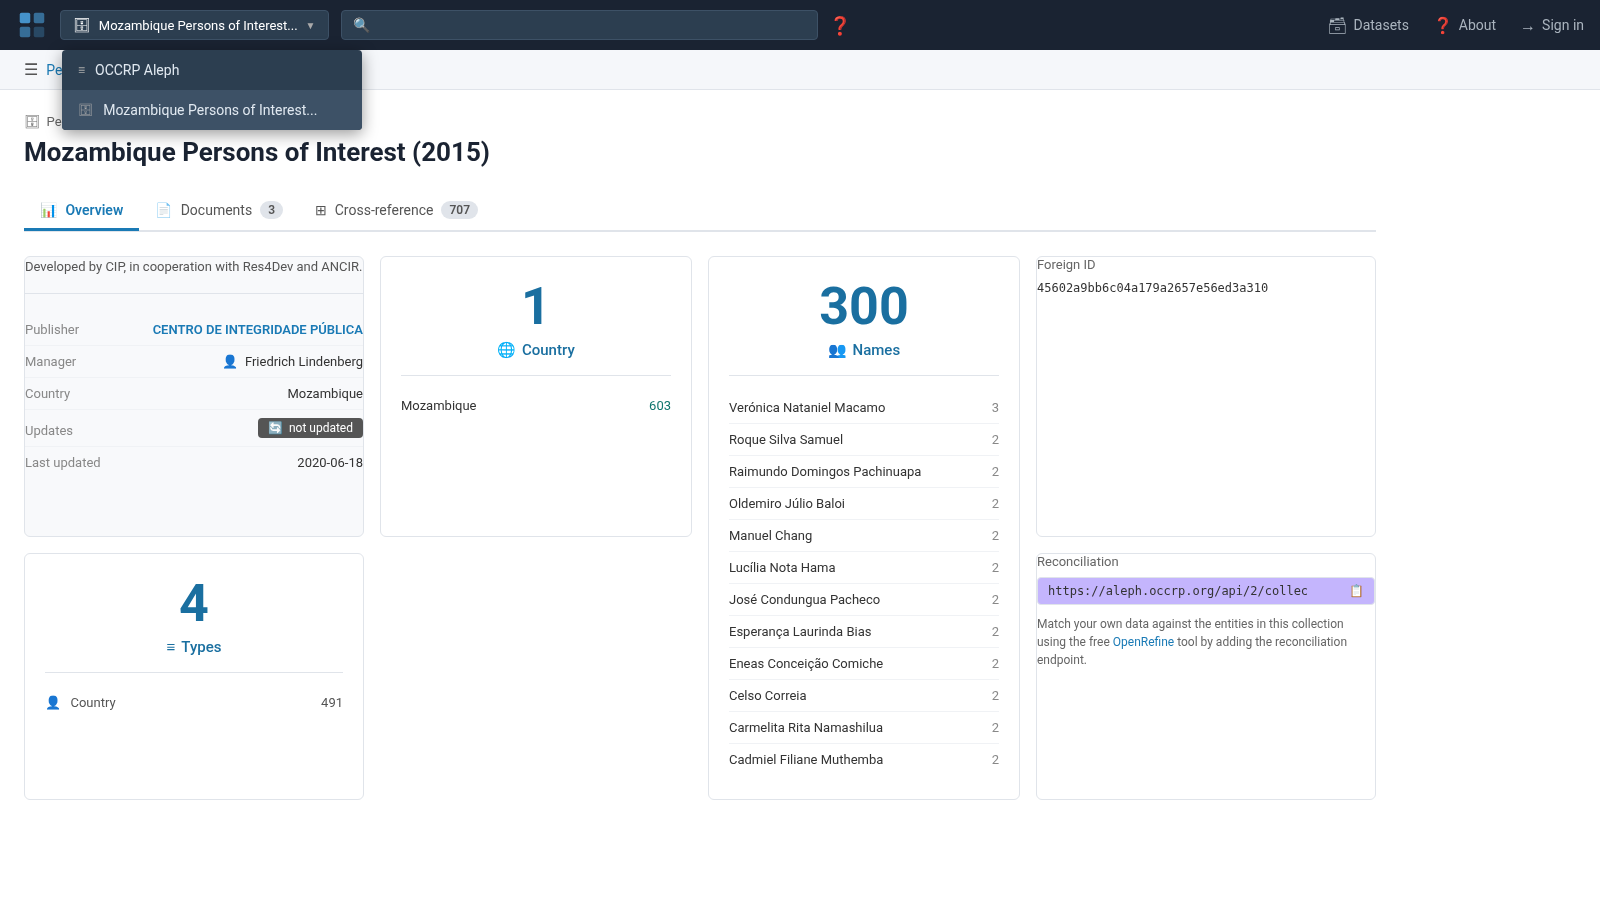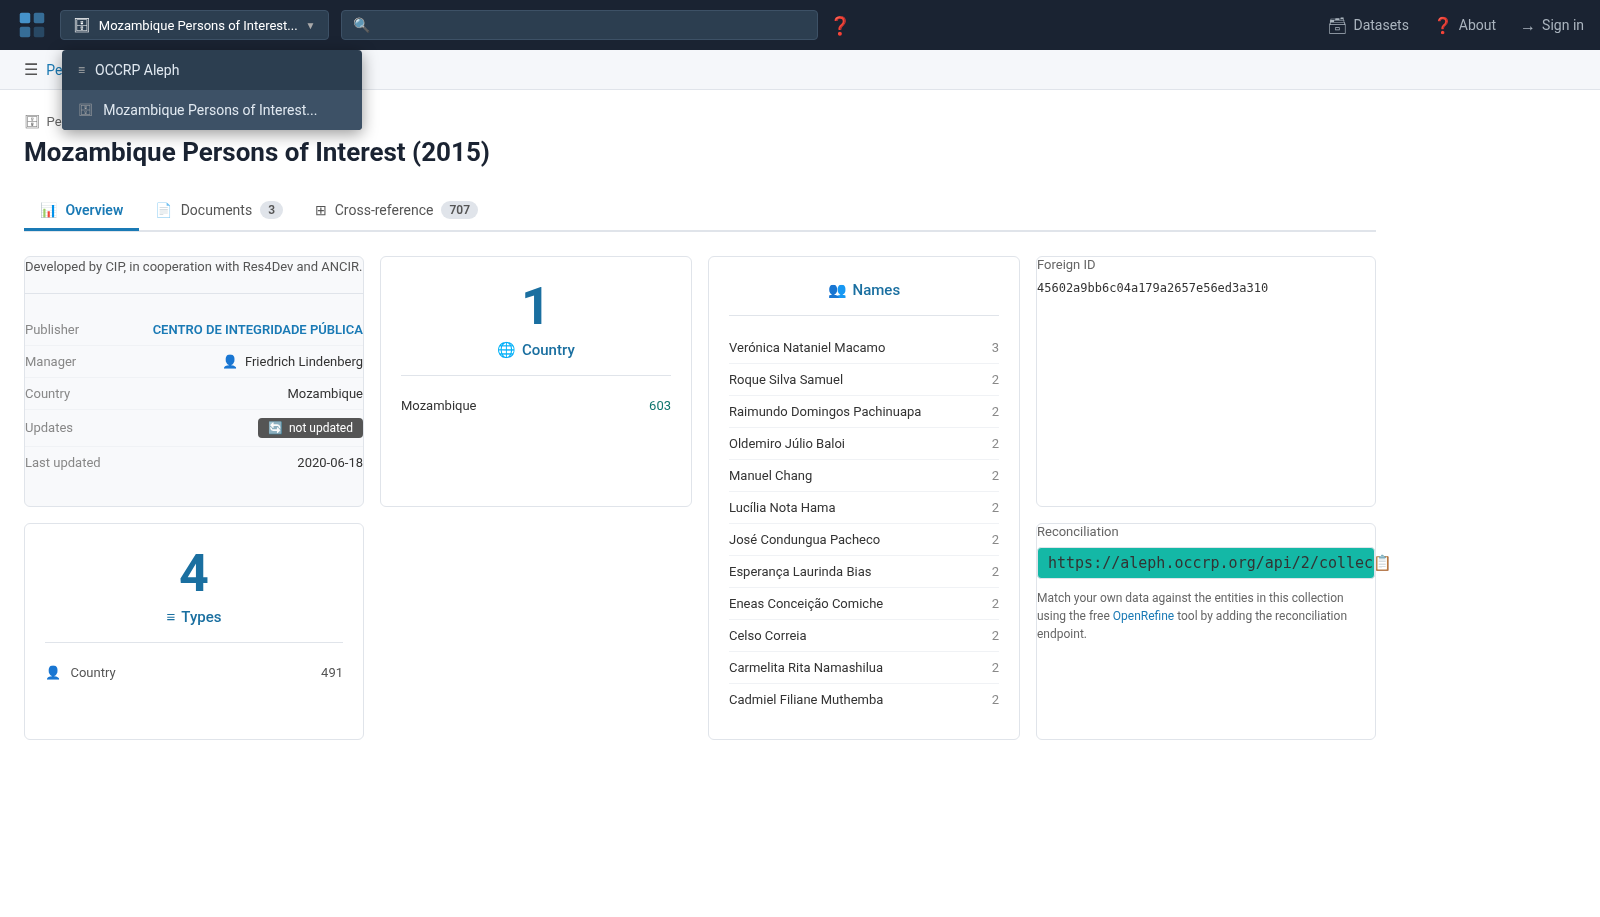--- a/index.html
+++ b/index.html
@@ -221,21 +221,21 @@
     .info-description {
       color: #555;
       font-size: 13px;
       line-height: 1.5;
       margin-bottom: 20px;
       padding-bottom: 16px;
       border-bottom: 1px solid #e0e4ea;
     }
     .info-row {
       display: flex;
-      align-items: center;
+      align-items: flex-end;
       padding: 8px 0;
       border-bottom: 1px solid #f0f2f5;
       gap: 16px;
     }
     .info-row:last-child { border-bottom: none; }
     .info-label { color: #888; font-size: 13px; min-width: 100px; }
     .info-value { color: #333; font-size: 13px; text-align: right; flex: 1; }
     .info-value.publisher { color: #1a7ab5; font-weight: 600; text-align: right; }
     .info-value.manager { display: flex; align-items: center; gap: 6px; justify-content: flex-end; }
     .not-updated-badge {
@@ -319,25 +319,25 @@
       color: #333;
       word-break: break-all;
       line-height: 1.4;
     }
     .reconciliation-card {
       grid-column: 4;
       grid-row: 2;
     }
     .recon-title { font-size: 13px; color: #666; margin-bottom: 8px; }
     .recon-url-box {
-      background: #14b8a6;
+      background: #c4b5fd;
       border: 1px solid #e0e4ea;
       border-radius: 4px;
       padding: 6px 10px;
-      font-size: 15px;
+      font-size: 12px;
       font-family: monospace;
       color: #333;
       display: flex;
       align-items: center;
       justify-content: space-between;
       margin-bottom: 10px;
     }
     .recon-description {
       font-size: 12px;
       color: #666;
@@ -487,20 +487,21 @@
         <span>Country</span>
       </div>
       <hr class="stat-divider">
       <div class="stat-item">
         <span>Mozambique</span>
         <span class="stat-item-count">603</span>
       </div>
     </div>
 
     <div class="card stat-card names-card">
+      <div class="stat-number">300</div>
       <div class="stat-label">
         <span>👥</span>
         <span>Names</span>
       </div>
       <hr class="stat-divider">
       <div class="names-list">
         <div class="name-item">
           <span>Verónica Nataniel Macamo</span>
           <span class="name-count">3</span>
         </div>

